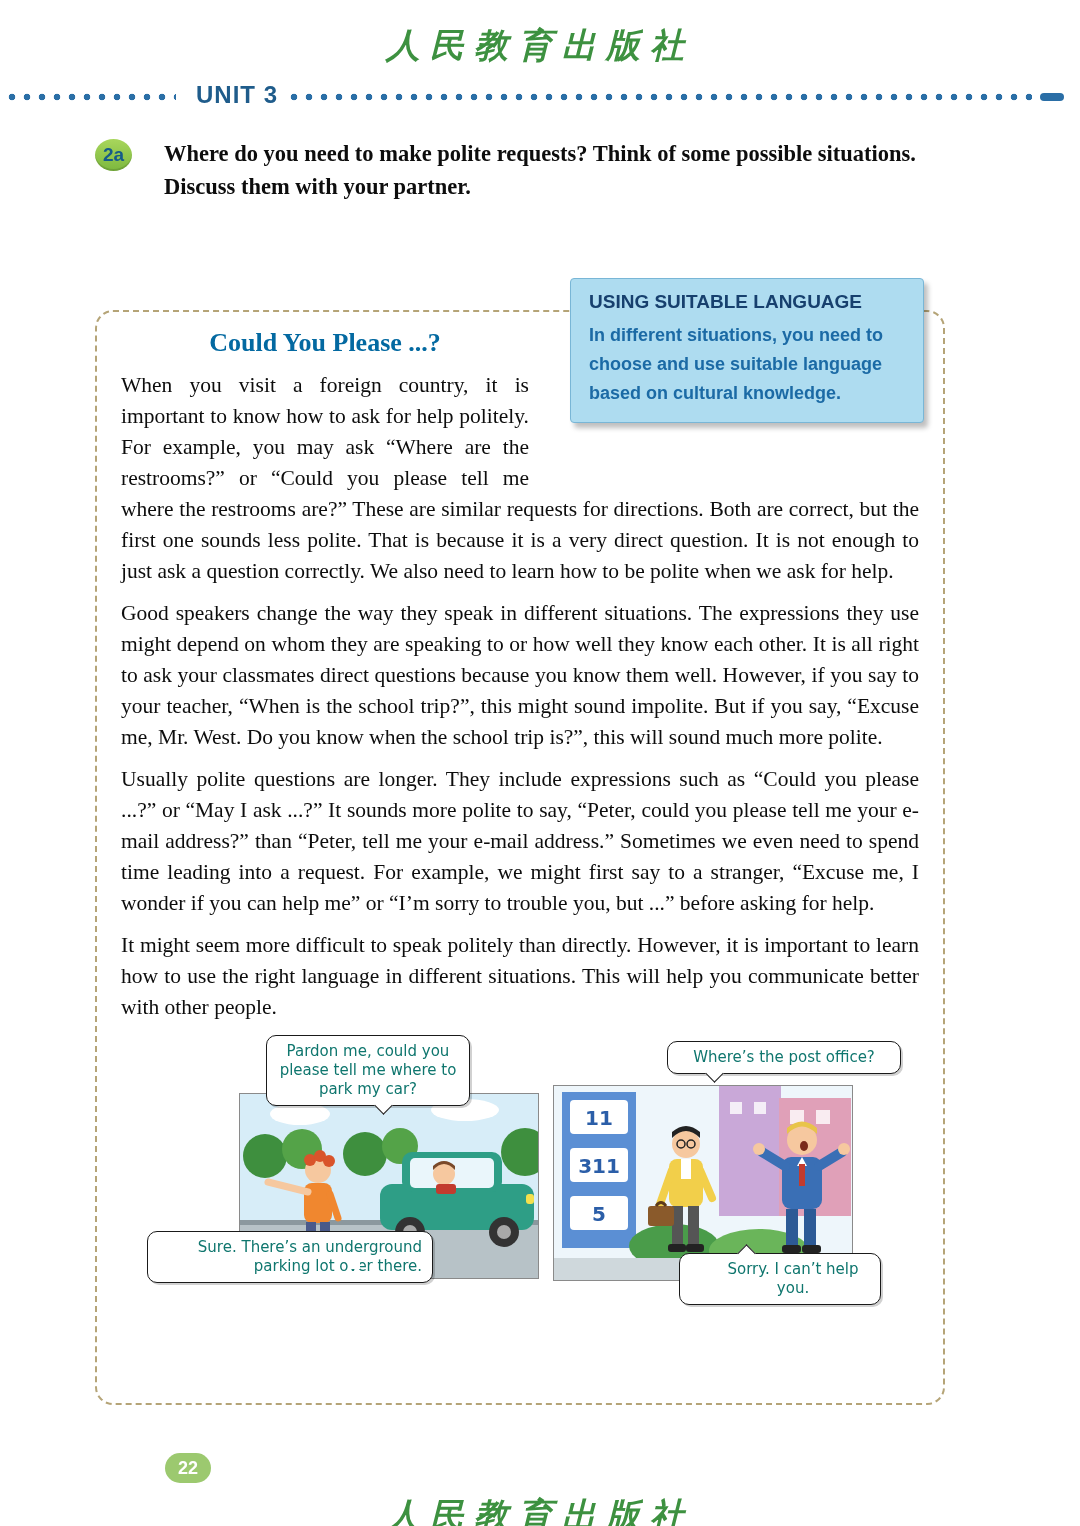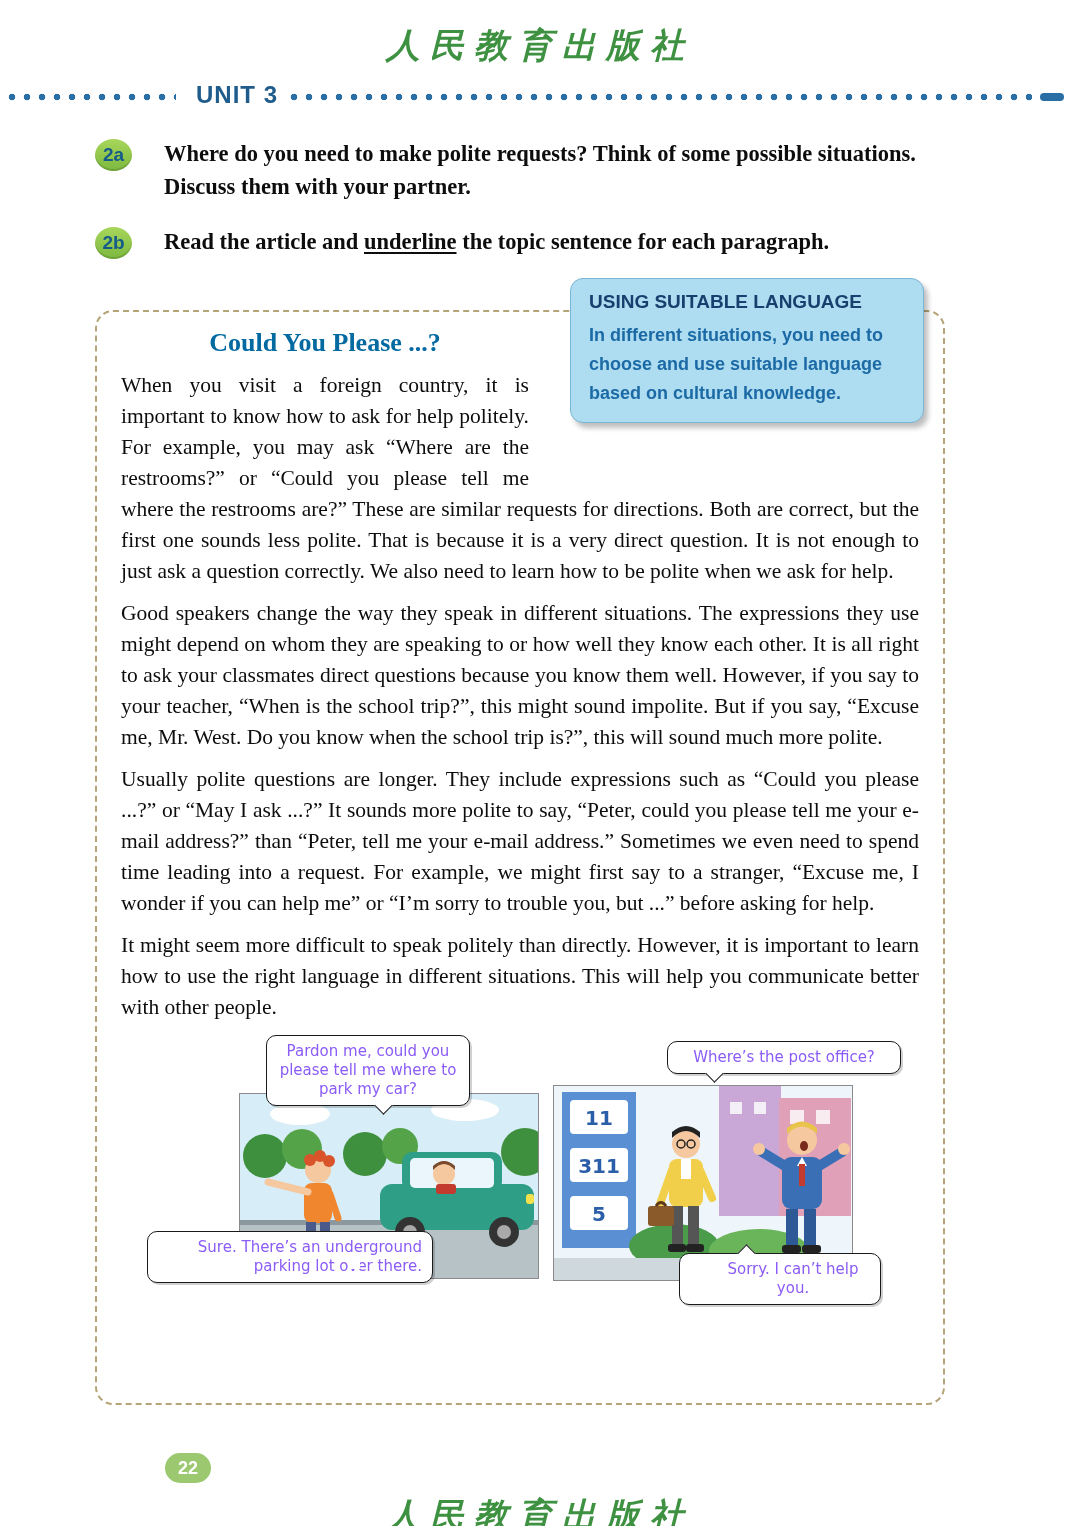--- a/index.html
+++ b/index.html
@@ -46,21 +46,21 @@
     text-align:right;
   }
   .ex-text {
     font-size:22.5px; font-weight:bold; line-height:33px; width:760px; color:#0d0d0d;
   }
   .ex-text .ul { text-decoration:underline; text-underline-offset:3px; }
   
   .article-wrap { position:absolute; top:295px; left:95px; width:850px; height:1095px; }
   .callout {
     position:absolute; top:-32px; left:475px; width:354px; z-index:5;
-    background:#aedcf0; border:1px solid #79b6d6; border-radius:13px;
+    background:#aedcf0; border:1px solid #79b6d6; border-radius:4px;
     padding:12px 16px 14px 18px;
     box-shadow:4px 5px 5px rgba(0,0,0,.25);
     font-family:"Liberation Sans", sans-serif;
   }
   .callout-title { color:#17406e; font-weight:bold; font-size:19px; margin-bottom:8px; }
   .callout-body  { color:#1b6aa5; font-weight:bold; font-size:18px; line-height:29px; }
   .article {
     width:100%; height:100%; background:#fff;
     border:2px dashed #b5a477; border-radius:18px;
     padding:12px 24px; overflow:hidden;
@@ -75,21 +75,21 @@
   
   .cartoons { position:relative; clear:both; height:258px; margin-top:12px; }
   .cartoon-img {
     position:absolute; border:1px solid #8a8a8a; background:#d7edf8; overflow:hidden;
   }
   .cartoon-img.left  { left:118px; top:58px; width:300px; height:186px; }
   .cartoon-img.right { left:432px; top:50px; width:300px; height:196px; }
   .bubble {
     position:absolute; background:#fff; border:1.5px solid #1a1a1a; border-radius:10px;
     padding:6px 10px; text-align:center; z-index:6;
-    font-family:"DejaVu Sans", sans-serif; font-size:15px; line-height:19px; color:#8b5cf6;
+    font-family:"DejaVu Sans", sans-serif; font-size:15px; line-height:19px; color:#0f766e;
     box-shadow:2px 2px 0 rgba(0,0,0,.18);
   }
   .bubble::after {
     content:""; position:absolute; width:12px; height:12px; background:#fff;
   }
   .bubble.tail-down::after {
     bottom:-7px; border-right:1.5px solid #1a1a1a; border-bottom:1.5px solid #1a1a1a;
     transform:rotate(45deg);
   }
   .bubble.tail-up::after {
@@ -123,24 +123,20 @@
   <div class="dots left"></div>
   <div class="unit-label">UNIT 3</div>
   <div class="dots right"></div>
   <div class="header-dash"></div>
 
   <div class="exercise a">
     <span class="badge">2a</span>
     <p class="ex-text">Where do you need to make polite requests? Think of some possible situations. Discuss them with your partner.</p>
   </div>
 
-  <div class="exercise b">
-    <span class="badge">2b</span>
-    <p class="ex-text"><span>Read the article and </span><span class="ul">underline</span><span> the topic sentence for each paragraph.</span></p>
-  </div>
 
   <div class="article-wrap">
 
     <div class="callout">
       <div class="callout-title">USING SUITABLE LANGUAGE</div>
       <div class="callout-body">In different situations, you need to choose and use suitable language based on cultural knowledge.</div>
     </div>
 
     <div class="article">
       <div class="float-spacer"></div>

